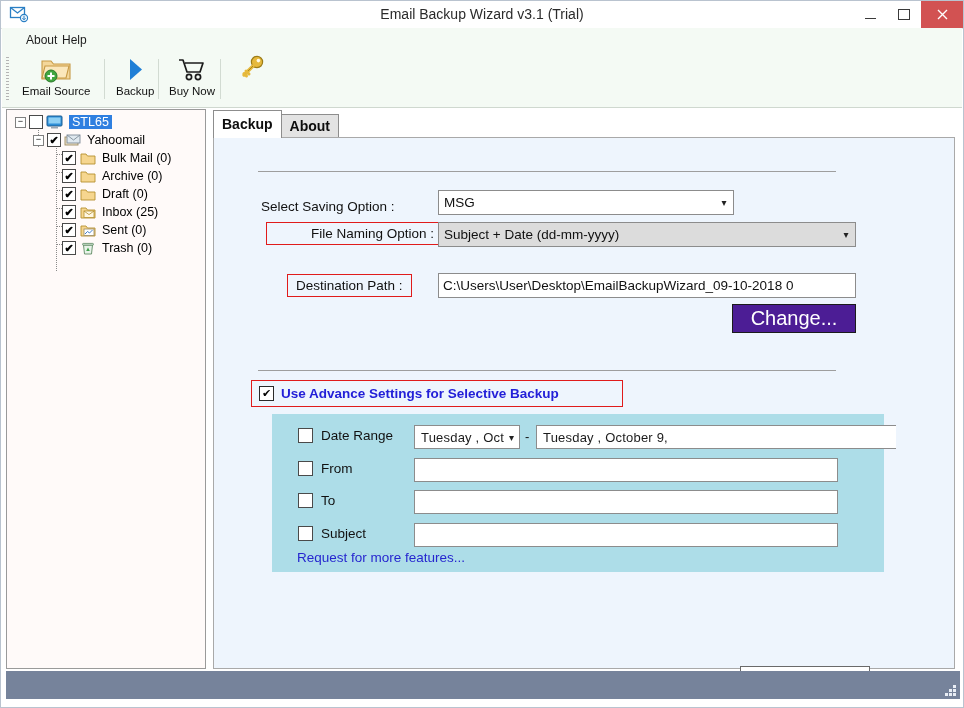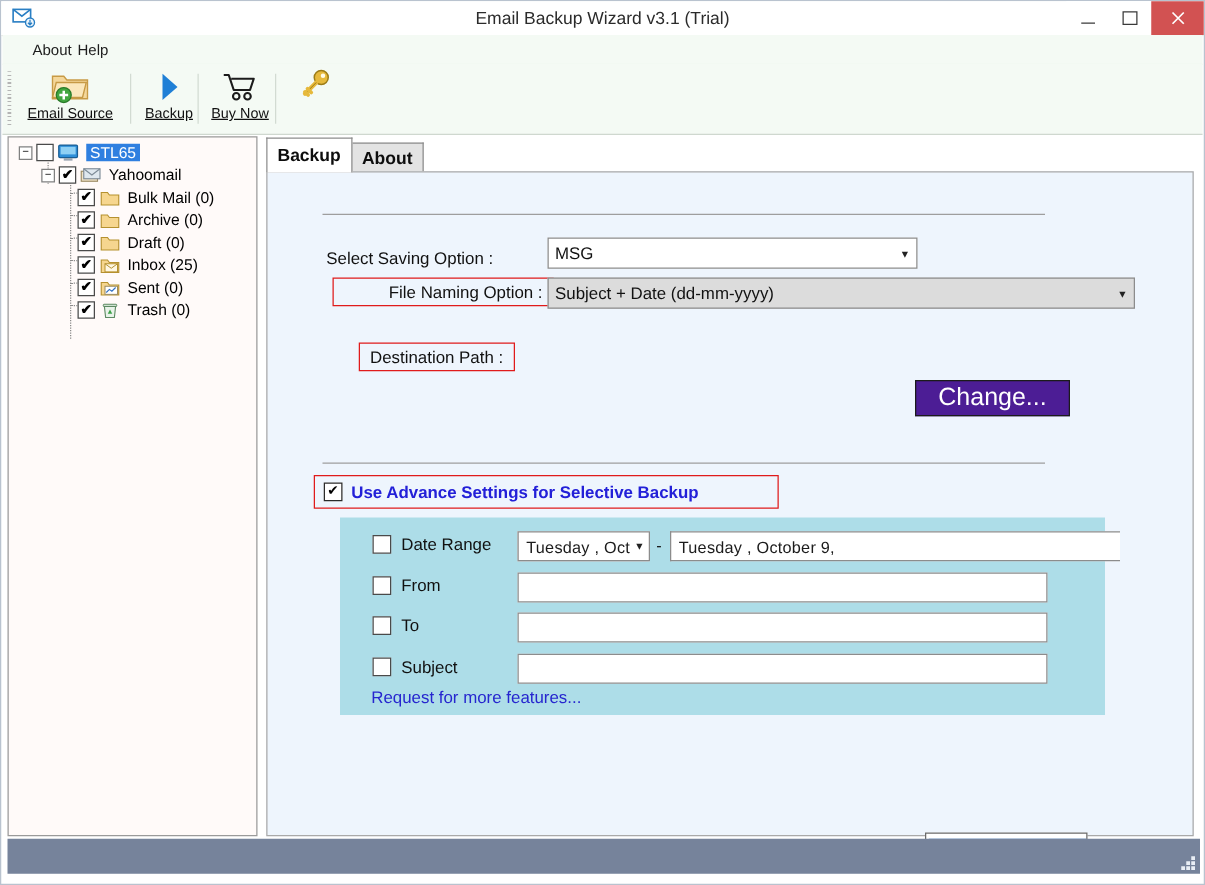--- a/index.html
+++ b/index.html
@@ -60,21 +60,20 @@
   }
   .grip{
     position:absolute;left:4px;top:6px;width:3px;height:44px;
     background-image:repeating-linear-gradient(to bottom,#b4b4b4 0 1px,transparent 1px 3px);
   }
   .tbtn{
     position:absolute;top:3px;height:50px;
     display:flex;flex-direction:column;align-items:center;justify-content:flex-start;
     font-size:11.5px;color:#111;
     padding:0 6px;
-    text-decoration:underline;
   }
   .tbtn .ic{height:30px;display:flex;align-items:center;justify-content:center;}
   .tbtn .lb{margin-top:1px;white-space:nowrap;}
   .tb-sep{position:absolute;top:8px;width:1px;height:40px;background:#d2dbd2;}
 
   
   .tree-panel{
     position:absolute;left:5px;top:108px;width:200px;height:560px;
     background:#fffaf9;
     border:1px solid #9a9a9a;
@@ -419,26 +418,29 @@
 
     <span class="hrule" style="left:44px;top:33px;width:578px;"></span>
 
     <span class="lbl" style="left:47px;top:61px;">Select Saving Option :</span>
     <div class="combo" style="left:224px;top:52px;width:296px;">
       <span class="ctext">MSG</span>
       <span class="carrow">▾</span>
     </div>
 
     <span class="lbl redbox" style="left:52px;top:84px;padding-left:44px;">File Naming Option :</span>
-    <div class="combo gray" style="left:224px;top:84px;width:470px;justify-content:center;">
+    <div class="combo gray" style="left:224px;top:84px;width:418px;justify-content:center;">
       <span class="ctext">Subject + Date (dd-mm-yyyy)</span>
       <span class="carrow">▾</span>
     </div>
 
     <span class="lbl redbox" style="left:73px;top:136px;">Destination Path :</span>
+    <div class="txtbox" style="left:224px;top:135px;width:418px;">
+      <span class="ttext">C:\Users\User\Desktop\EmailBackupWizard_09-10-2018 0</span>
+    </div>
 
     <div class="btn-change" style="left:518px;top:166px;width:124px;height:29px;">Change...</div>
 
     <span class="hrule" style="left:44px;top:232px;width:578px;"></span>
 
     <div class="adv-head" style="left:37px;top:242px;width:372px;height:27px;">
       <span class="cbx2">
           <span class="tick">✔</span>
         </span>
       <span class="t">Use Advance Settings for Selective Backup</span>

